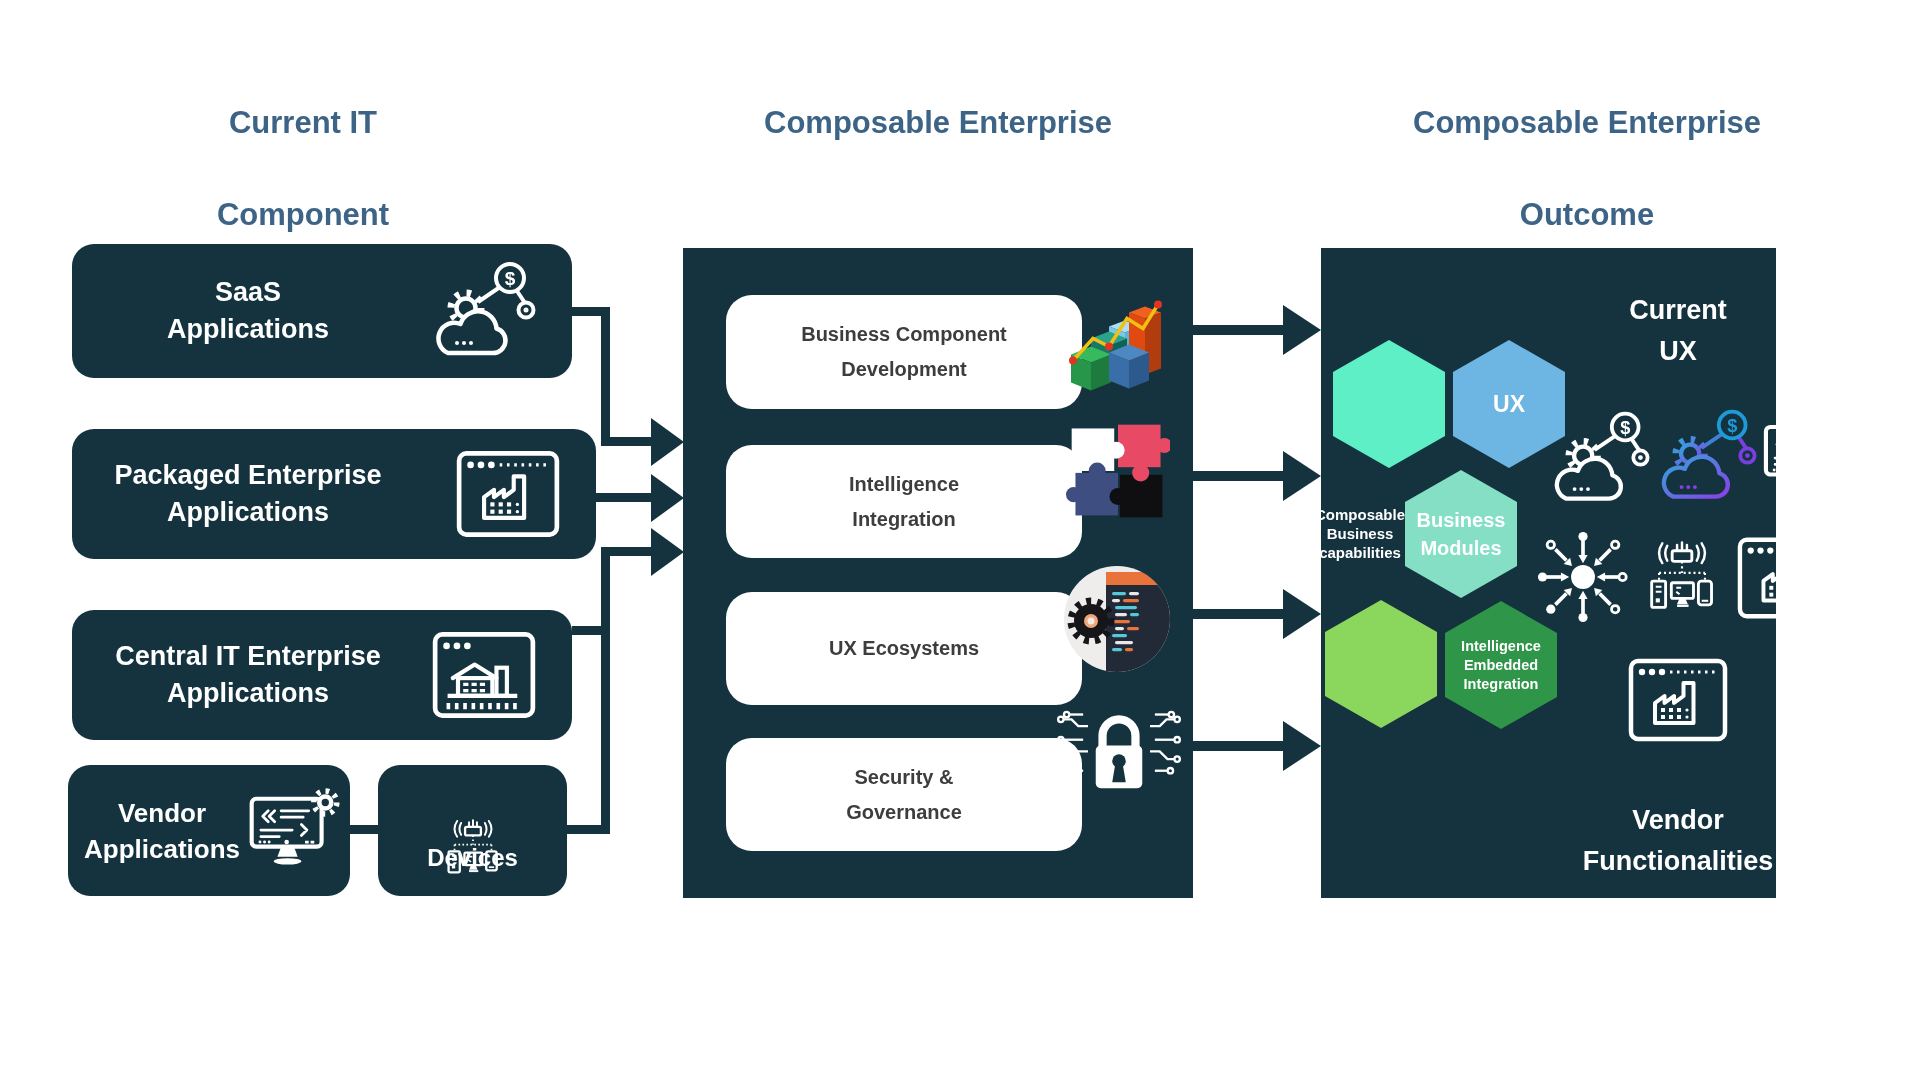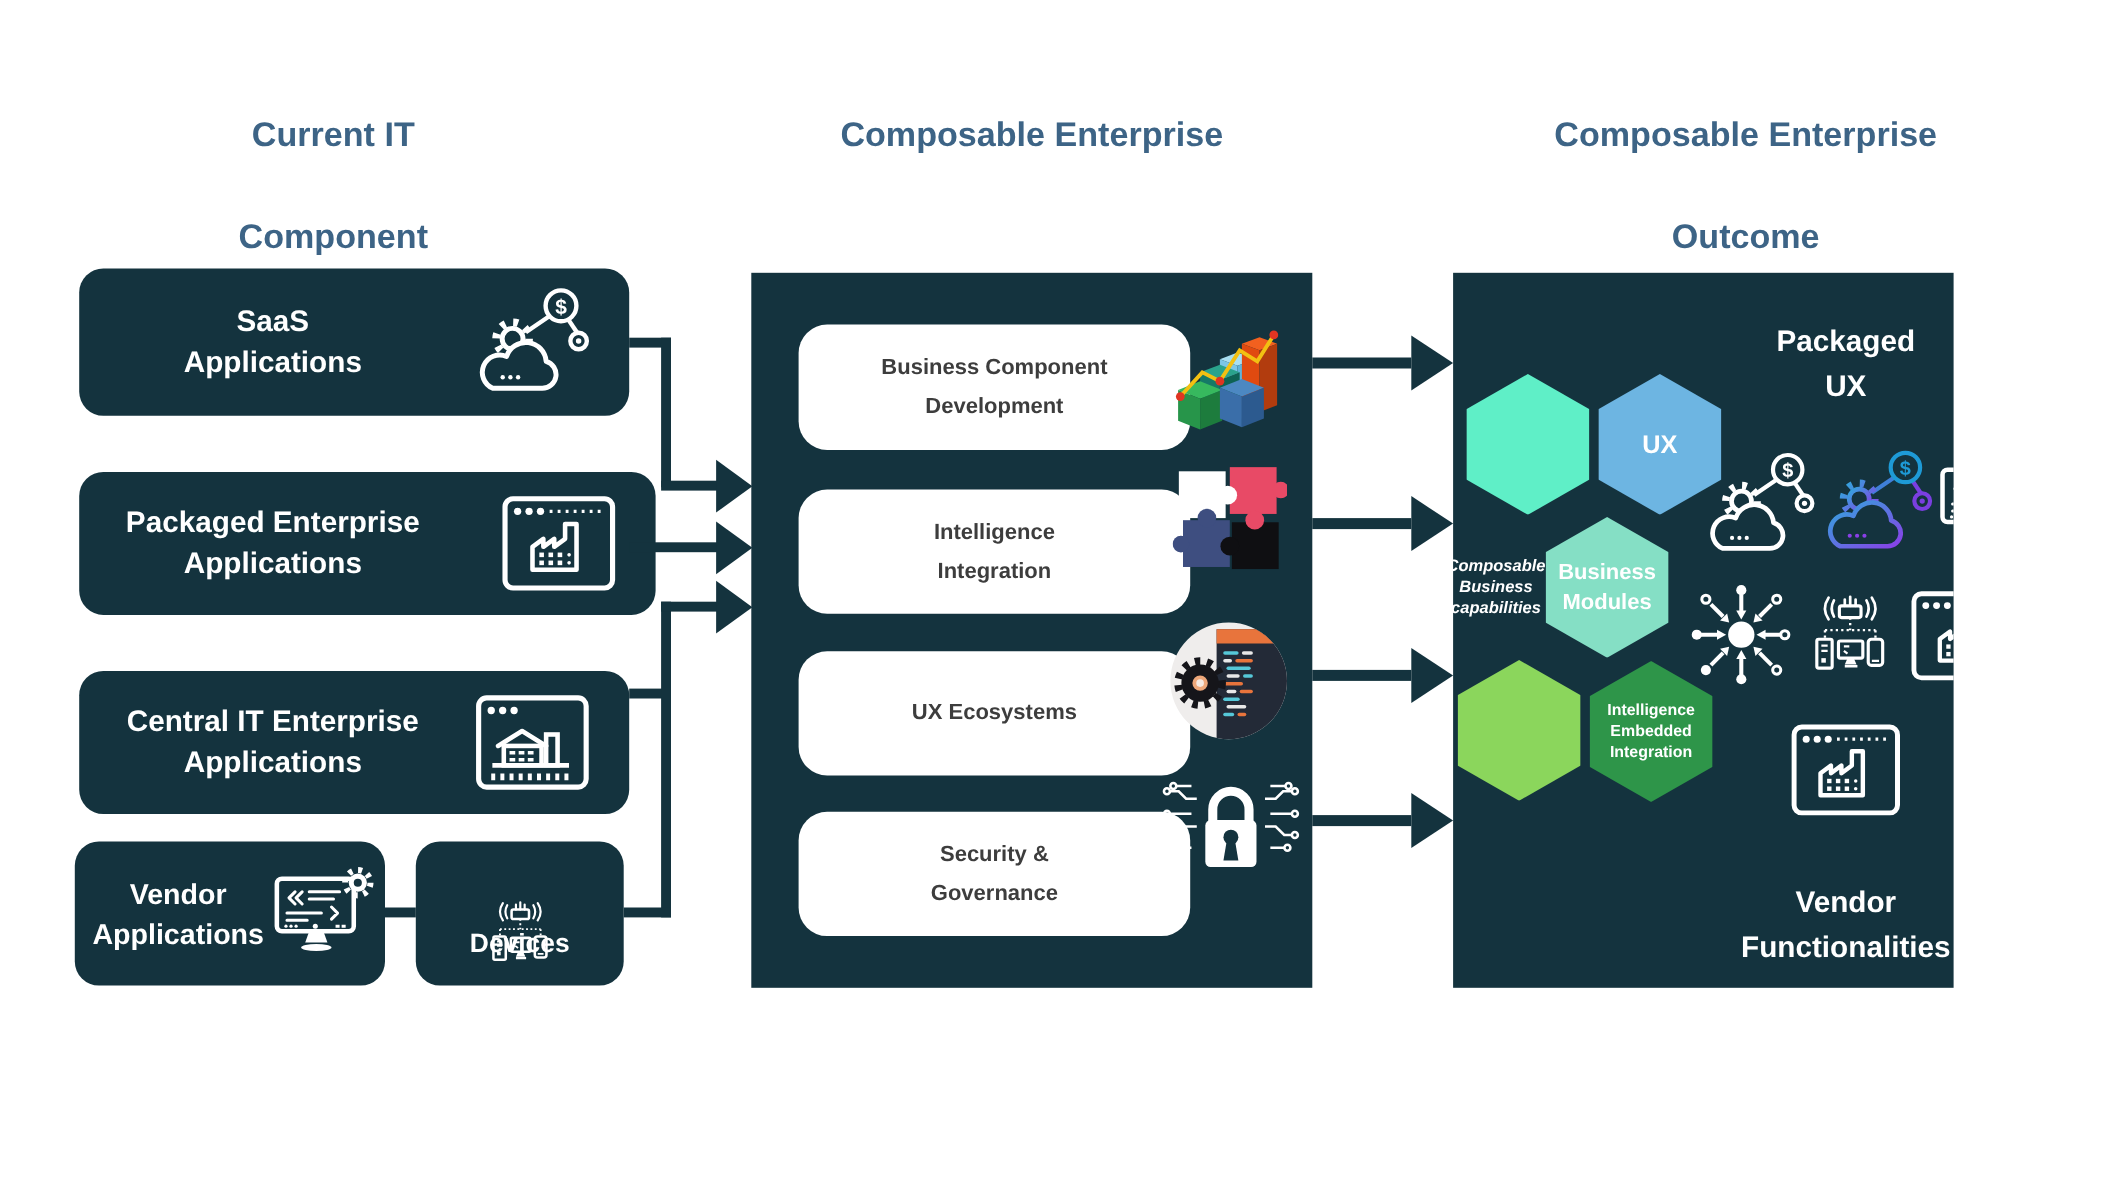--- a/index.html
+++ b/index.html
@@ -324,28 +324,28 @@
   <div class="ah-lg" style="left:1283px;top:305px;"></div>
   <div class="bar" style="left:1193px;top:471px;width:90px;height:10px;"></div>
   <div class="ah-lg" style="left:1283px;top:451px;"></div>
   <div class="bar" style="left:1193px;top:609px;width:90px;height:10px;"></div>
   <div class="ah-lg" style="left:1283px;top:589px;"></div>
   <div class="bar" style="left:1193px;top:741px;width:90px;height:10px;"></div>
   <div class="ah-lg" style="left:1283px;top:721px;"></div>
 
   <div class="panel" style="left:1321px;top:248px;width:534px;height:650px;"></div>
 
-  <div class="wtext" style="left:1578px;top:290px;width:200px;font-size:27px;line-height:41px;">Packaged
+  <div class="wtext" style="left:1578px;top:290px;width:200px;font-size:27px;line-height:41px;">Current
 UX</div>
 
   <div class="hex" style="left: 1333px; top: 340px; background: rgb(95, 239, 199);"></div>
   <div class="hex" style="left: 1453px; top: 340px; font-size: 23px; background: rgb(109, 181, 226);">UX</div>
   <div class="hex" style="left: 1405px; top: 470px; font-size: 20px; line-height: 28px; background: rgb(133, 223, 197);">Business
 Modules</div>
-  <div class="wtext" style="left:1312px;top:505px;width:96px;font-size:15px;line-height:19px;font-style:italic;">Composable
+  <div class="wtext" style="left:1312px;top:505px;width:96px;font-size:15px;line-height:19px;">Composable
 Business
 capabilities</div>
   <div class="hex" style="left: 1325px; top: 600px; background: rgb(139, 214, 92);"></div>
   <div class="hex" style="left: 1445px; top: 601px; font-size: 14.5px; line-height: 19px; background: rgb(46, 149, 73);">Intelligence
 Embedded
 Integration</div>
 
   <svg class="abs" style="left:1545px;top:406px;color:#fff;" width="105" height="105" viewBox="0 0 110 110">
       <use href="#sym-saas"></use>
     </svg>

